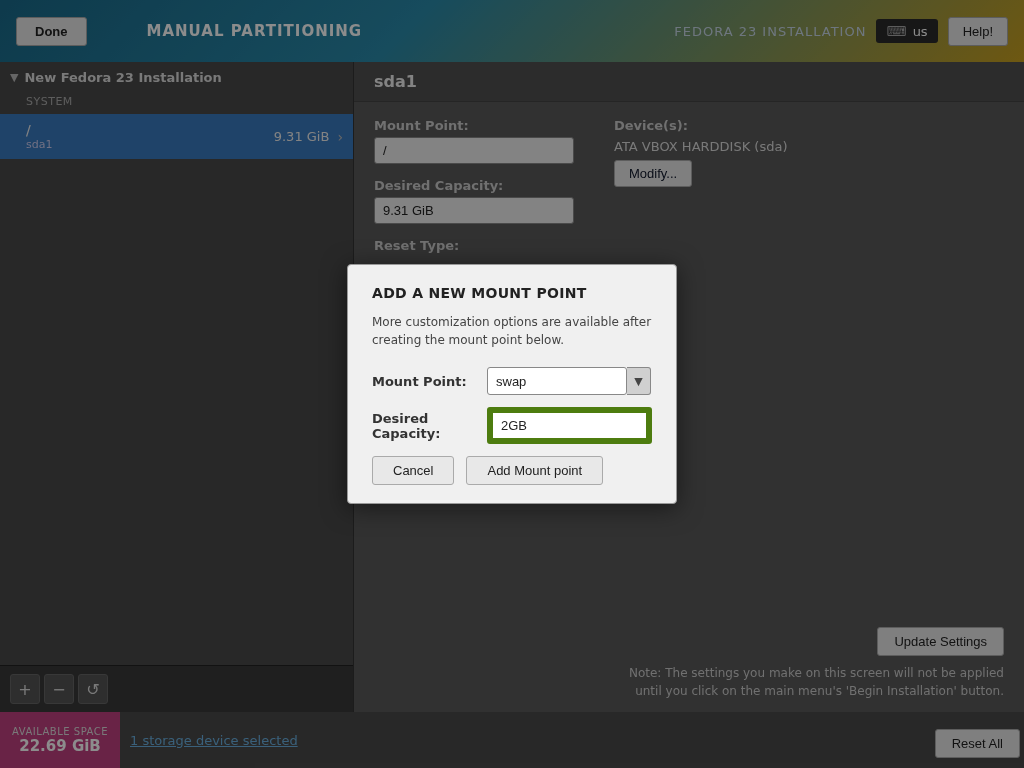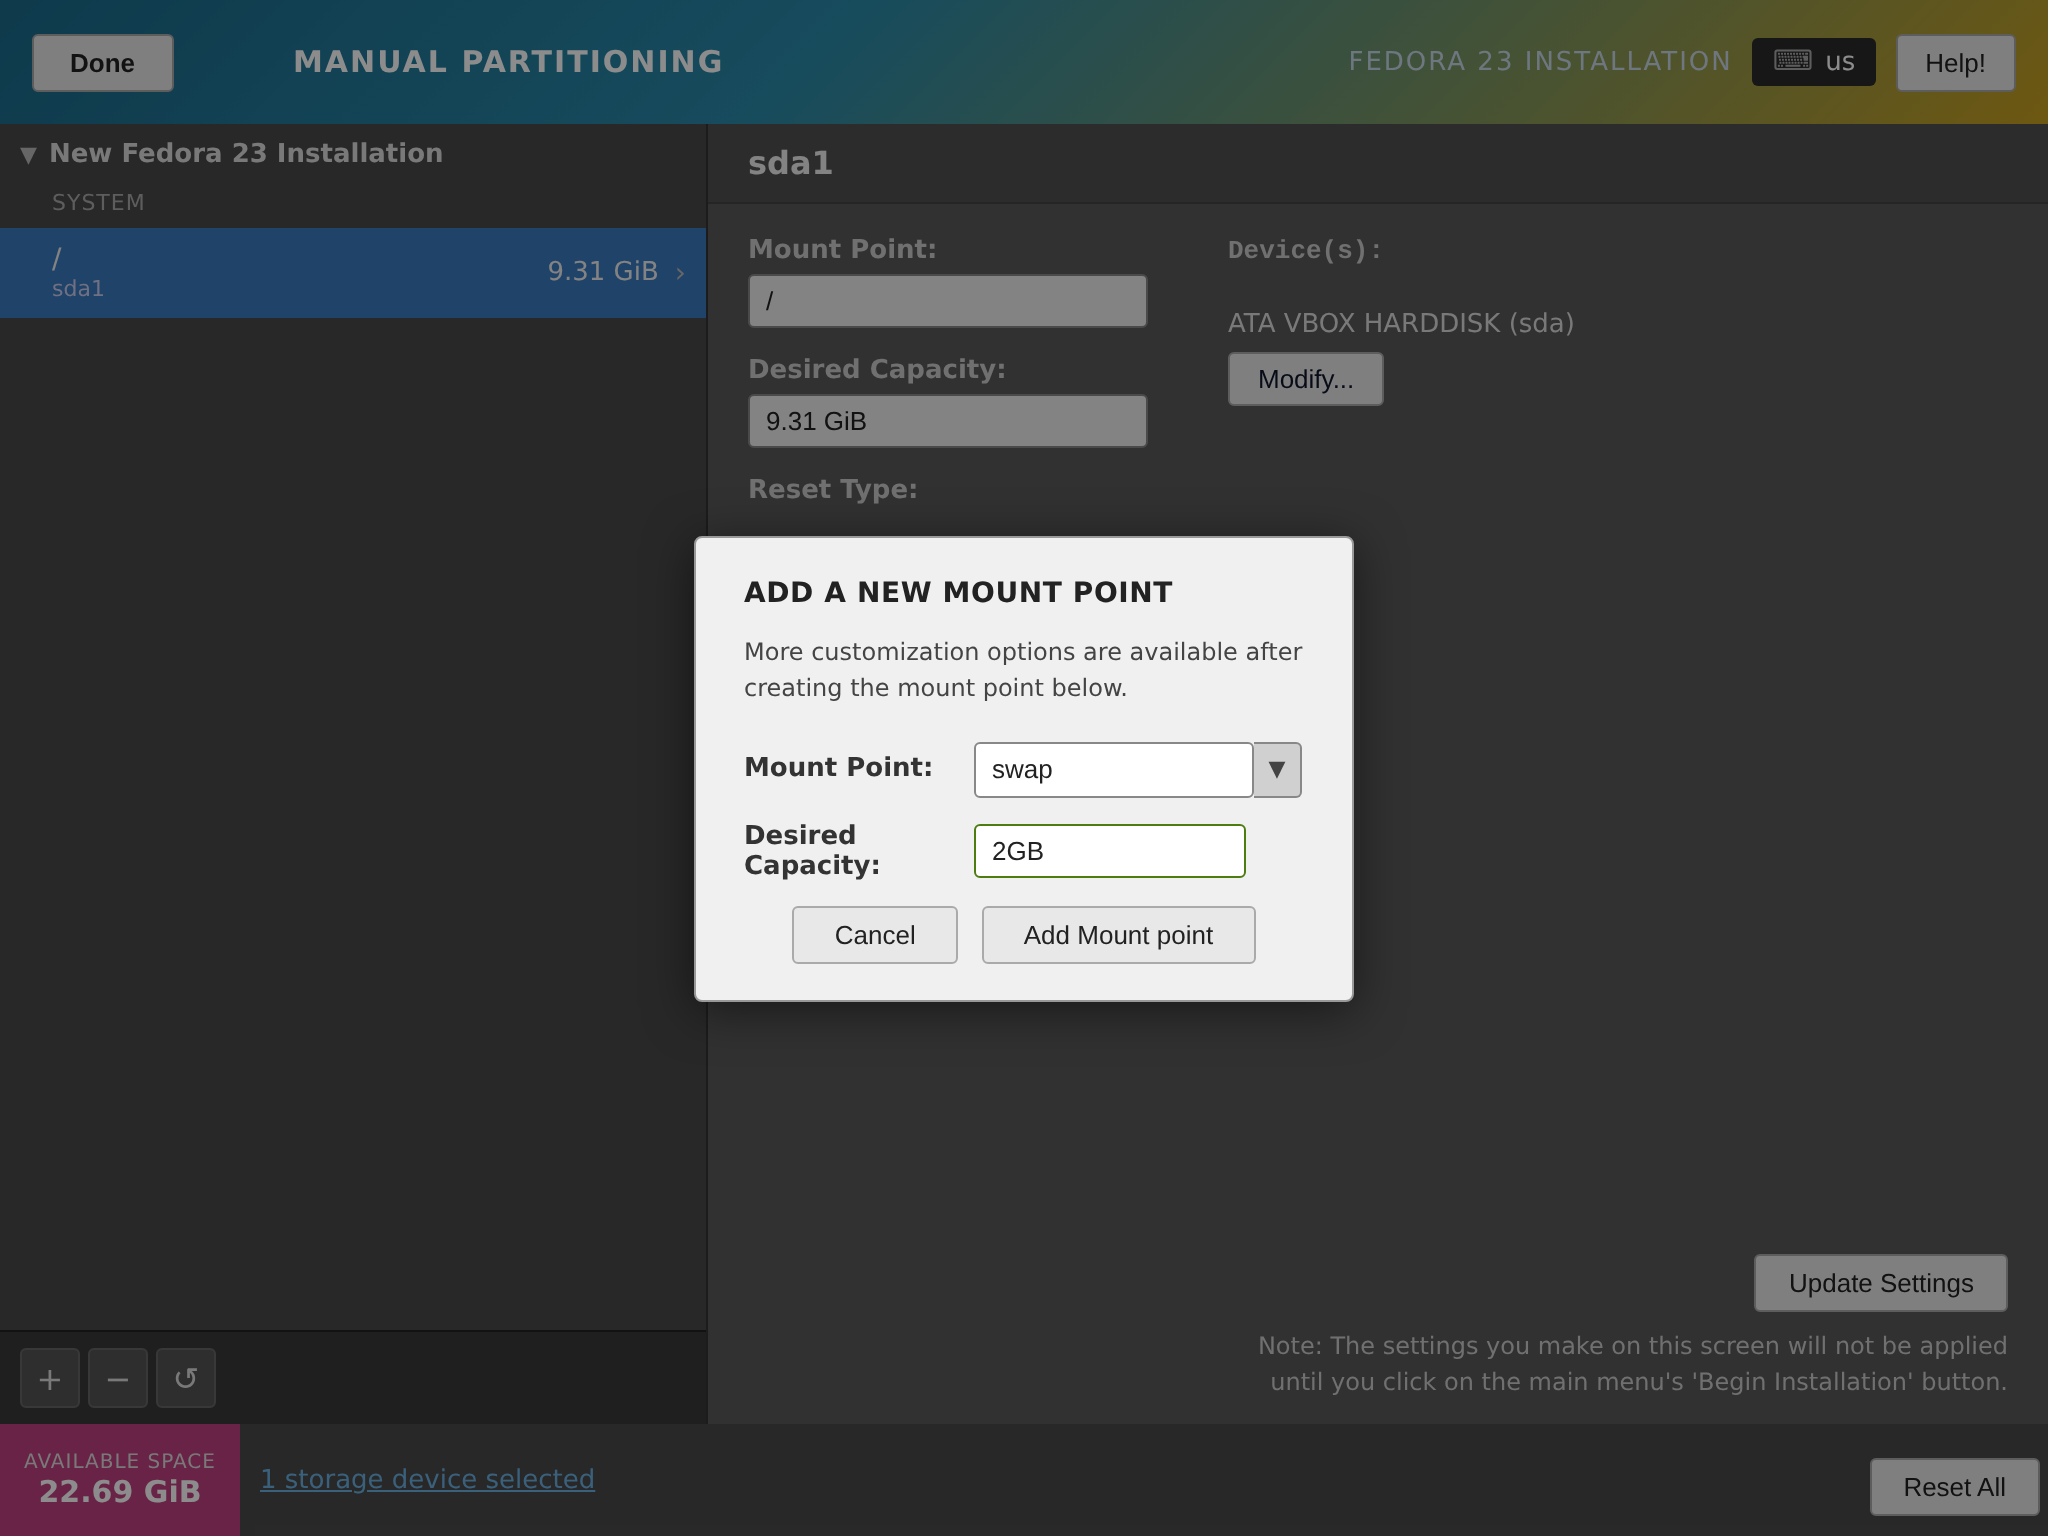--- a/index.html
+++ b/index.html
@@ -264,22 +264,21 @@
       padding: 5px 8px;
       font-size: 13px;
       width: 200px;
       color: #222;
     }
     .two-col {
       display: flex;
       gap: 40px;
     }
     .devices-col .field-label {
-      margin-bottom: 22px;
-      font-family: Liberation Mono, monospace;
+      margin-bottom: 6px;
     }
     .device-name {
       color: #ddd;
       font-size: 13px;
       margin-bottom: 6px;
     }
     .modify-button {
       background: #e8e8e8;
       border: 1px solid #aaa;
       border-radius: 3px;
@@ -396,31 +395,30 @@
       cursor: pointer;
       font-size: 11px;
       color: #444;
     }
     .dialog-select-container {
       display: flex;
       flex: 1;
     }
     .dialog-input {
       background: white;
-      border: 1px solid #4d7c0f;
+      border: 6px solid #4d7c0f;
       border-radius: 3px;
       padding: 5px 8px;
       font-size: 13px;
-      width: 136px;
+      width: 165px;
       color: #222;
       outline: none;
     }
     .dialog-buttons {
       display: flex;
-      justify-content: center;
       gap: 12px;
     }
     .dialog-cancel-button {
       background: #e8e8e8;
       border: 1px solid #aaa;
       border-radius: 3px;
       padding: 6px 20px;
       font-size: 13px;
       cursor: pointer;
       color: #222;

